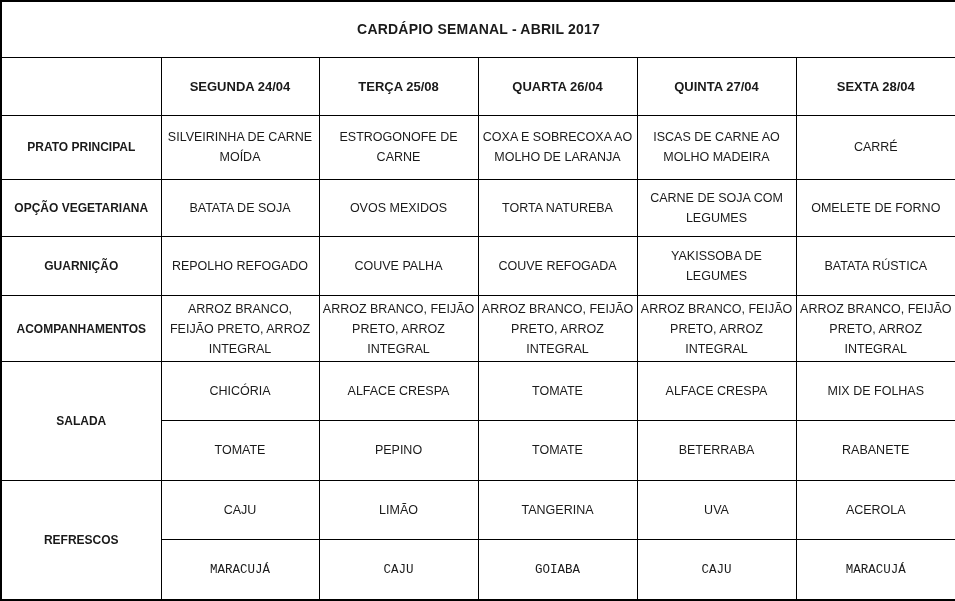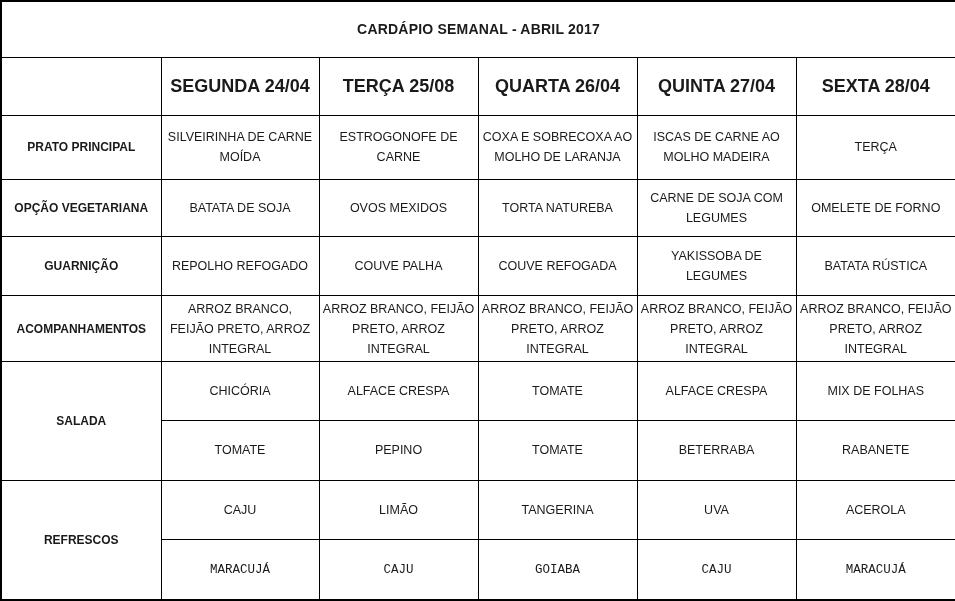--- a/index.html
+++ b/index.html
@@ -31,21 +31,21 @@
     overflow: hidden;
   }
   .title-cell {
     font-weight: bold;
     font-size: 14px;
     letter-spacing: 0.2px;
     height: 56px;
   }
   .day-header {
     font-weight: bold;
-    font-size: 18px;
+    font-size: 13px;
     height: 58px;
   }
   .row-label {
     font-weight: bold;
     font-size: 12px;
   }
   .menu-cell {
     font-weight: normal;
     font-size: 12.5px;
     line-height: 20px;
@@ -86,21 +86,21 @@
       <td class="day-header">QUINTA 27/04</td>
       <td class="day-header">SEXTA 28/04</td>
     </tr>
 
     <tr class="r-prato">
       <td class="row-label">PRATO PRINCIPAL</td>
       <td class="menu-cell">SILVEIRINHA DE CARNE MOÍDA</td>
       <td class="menu-cell">ESTROGONOFE DE CARNE</td>
       <td class="menu-cell">COXA E SOBRECOXA AO MOLHO DE LARANJA</td>
       <td class="menu-cell">ISCAS DE CARNE AO MOLHO MADEIRA</td>
-      <td class="menu-cell">TERÇA</td>
+      <td class="menu-cell">CARRÉ</td>
     </tr>
 
     <tr class="r-vegetariana">
       <td class="row-label">OPÇÃO VEGETARIANA</td>
       <td class="menu-cell">BATATA DE SOJA</td>
       <td class="menu-cell">OVOS MEXIDOS</td>
       <td class="menu-cell">TORTA NATUREBA</td>
       <td class="menu-cell">CARNE DE SOJA COM LEGUMES</td>
       <td class="menu-cell">OMELETE DE FORNO</td>
     </tr>

